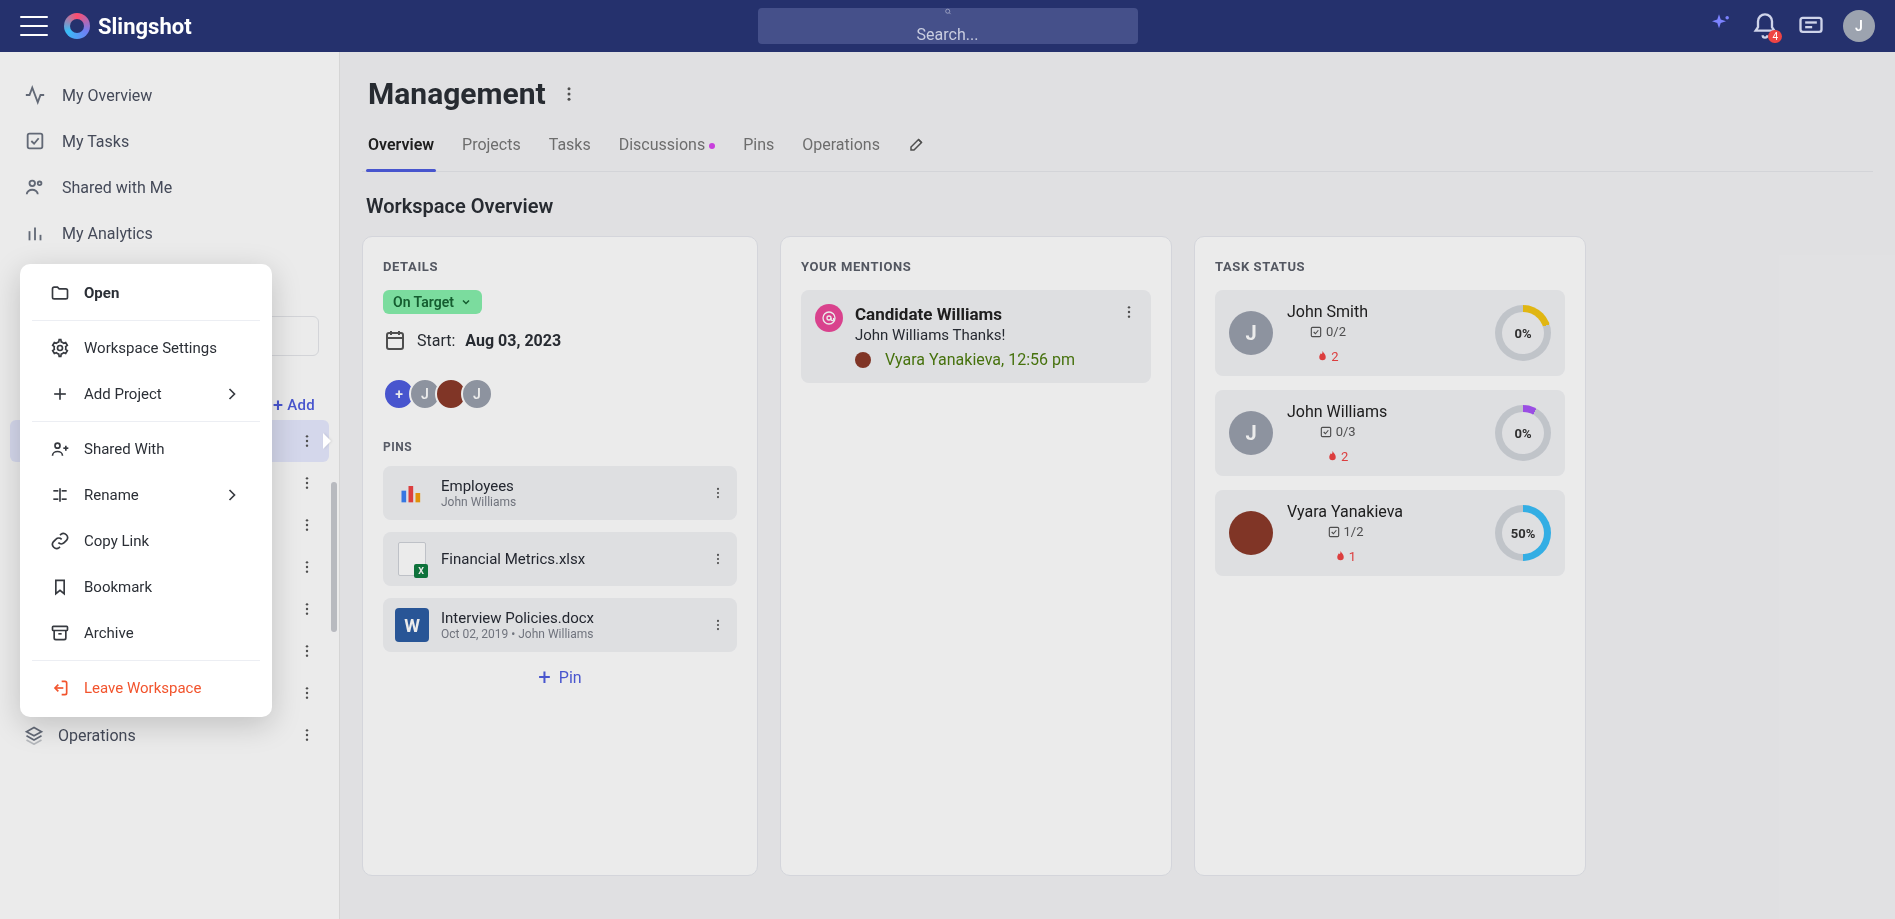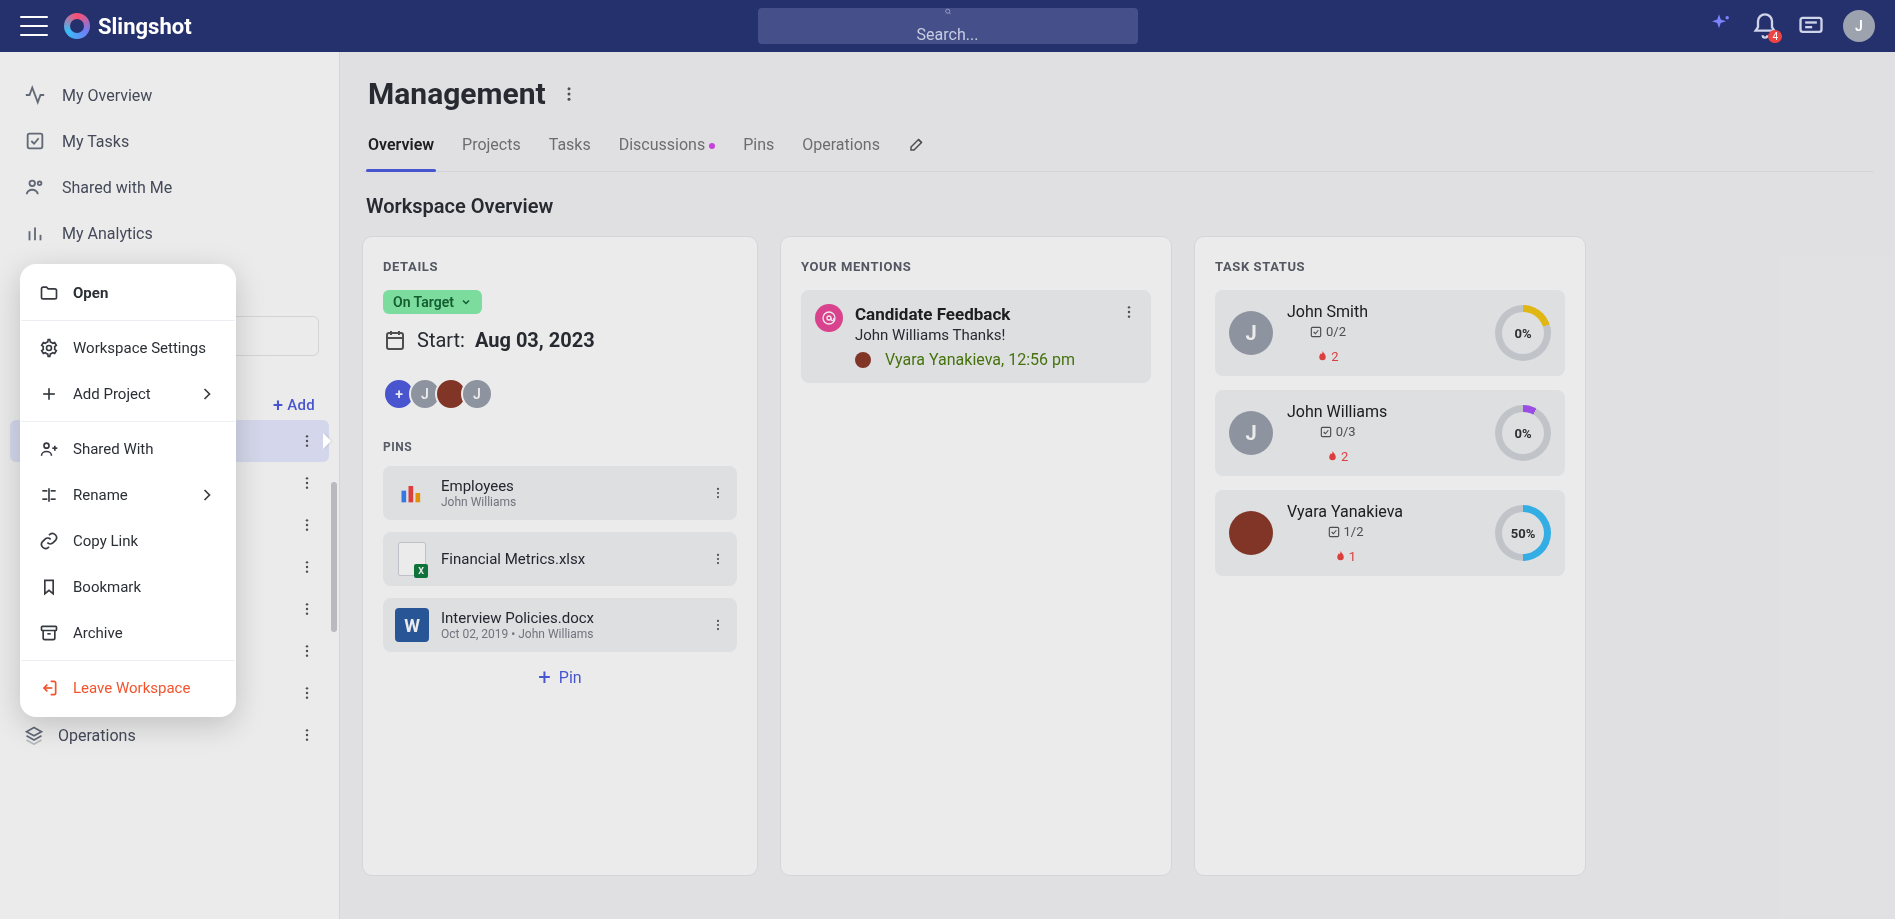--- a/index.html
+++ b/index.html
@@ -43,21 +43,21 @@
 
   .section-title { font-size:20px; font-weight:600; color:#2b2f36; margin: 22px 0 18px 4px;}
   .cards { display:flex; gap:22px;}
   .card { background:#fff; border-radius:10px; padding:22px 20px; border:1px solid #e6e8ee; flex-shrink:0;}
   .card h4 { font-size:13px; letter-spacing:0.6px; color:#5b5f6a; font-weight:700; margin-bottom:16px;}
   .card-details { width: 396px; min-height:640px;}
   .card-mentions { width: 392px; min-height:640px;}
   .card-status { width: 392px; min-height:640px;}
 
   .status-pill { background:#86efac; color:#166534; font-weight:600; padding:4px 10px; border-radius:6px; font-size:14px; display:inline-flex; align-items:center; gap:6px;}
-  .start-row { margin-top:14px; display:flex; align-items:center; gap:10px; color:#2b2f36; font-size:20px;}
+  .start-row { margin-top:14px; display:flex; align-items:center; gap:10px; color:#2b2f36; font-size:16px;}
   .start-row .label{font-weight:400;}
   .start-row .date{font-weight:700;}
   .member-row { margin-top:26px; display:flex;}
   .member-chip { width:32px; height:32px; border-radius:50%; margin-right:-6px; display:flex; align-items:center; justify-content:center; font-weight:600; color:#fff; font-size:14px; border:2px solid #fff;}
   .member-add{background:#4f5de0;}
   .member-gray{background:#9aa0ad;}
   .member-photo{background:#8b3a2a;}
 
   .pins-label{font-size:12px; letter-spacing:0.5px; font-weight:700; color:#606470; margin-top:30px;}
   .pin-item{ margin-top:12px; background:#f1f2f5; border-radius:8px; padding:10px 12px; display:flex; align-items:center; gap:12px; position:relative;}
@@ -75,21 +75,21 @@
   .mini-av{width:16px;height:16px;border-radius:50%;background:#8b3a2a;}
 
   .status-item{ background:#f1f2f5; border-radius:8px; padding:12px 14px; display:flex; align-items:center; gap:14px; margin-bottom:14px;}
   .status-av{width:44px;height:44px;border-radius:50%;display:flex;align-items:center;justify-content:center;font-weight:700;color:#fff;font-size:20px;}
   .status-name{font-size:16px;color:#222;}
   .status-meta{font-size:13px;color:#555;display:flex;align-items:center;gap:10px;margin-top:3px;flex-direction:column;}
   .fire{color:#ef4444;}
   .donut{ width:56px;height:56px;border-radius:50%; margin-left:auto; display:flex;align-items:center;justify-content:center; font-size:13px;font-weight:700;color:#333;}
 
   
-  .ctx-menu{ position:absolute; top:264px; left:20px; width:216px; background:#fff; border-radius:16px; box-shadow:0 8px 30px rgba(0,0,0,0.18); padding:6px 1px; z-index:50;}
+  .ctx-menu{ position:absolute; top:264px; left:20px; width:252px; background:#fff; border-radius:10px; box-shadow:0 8px 30px rgba(0,0,0,0.18); padding:6px 12px; z-index:50;}
   .ctx-item{ display:flex; align-items:center; gap:14px; padding:13px 18px; font-size:15px; color:#2b2f36;}
   .ctx-item svg{width:20px;height:20px;color:#373a40;}
   .ctx-item.bold{font-weight:700;}
   .ctx-sep{height:1px;background:#eceef3;margin:4px 0;}
   .ctx-item.danger{color:#f2542d;}
   .ctx-arrow{margin-left:auto;color:#666;}
 
   
   .overlay{ position:absolute; inset:52px 0 0 0; background:rgba(0,0,0,0.08); z-index:30; pointer-events:none;}
 
@@ -413,21 +413,21 @@
         <h4>YOUR MENTIONS</h4>
         <div class="mention-item">
           <div class="mention-icon">
             <svg width="16" height="16" viewBox="0 0 24 24" fill="none" stroke="#fff" stroke-width="2">
                 <circle cx="12" cy="12" r="9"></circle>
                 <circle cx="12" cy="12" r="3"></circle>
                 <path d="M15 12v2a2 2 0 004 0v-2"></path>
               </svg>
           </div>
           <div style="flex:1">
-            <div class="mention-title">Candidate Feedback</div>
+            <div class="mention-title">Candidate Williams</div>
             <div class="mention-body">John Williams Thanks!</div>
             <div class="mention-meta">
               <span class="mini-av"></span>
               <span><span>Vyara Yanakieva</span>, <span>12:56 pm</span></span>
             </div>
           </div>
           <svg width="16" height="16" viewBox="0 0 24 24" fill="#555">
               <circle cx="12" cy="5" r="1.8"></circle>
               <circle cx="12" cy="12" r="1.8"></circle>
               <circle cx="12" cy="19" r="1.8"></circle>

